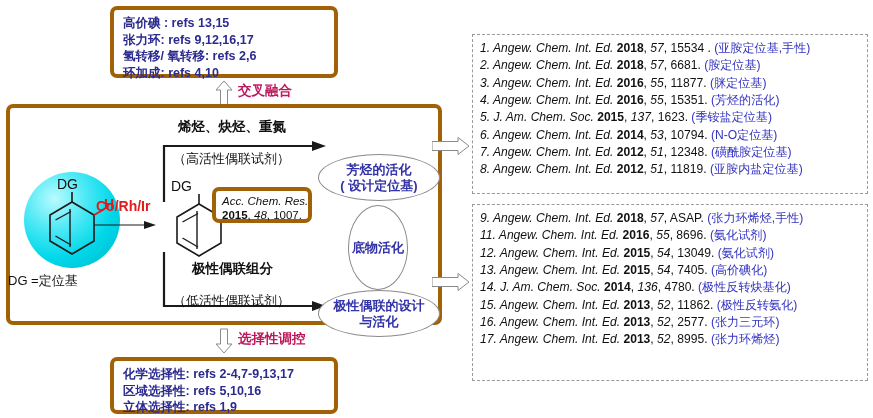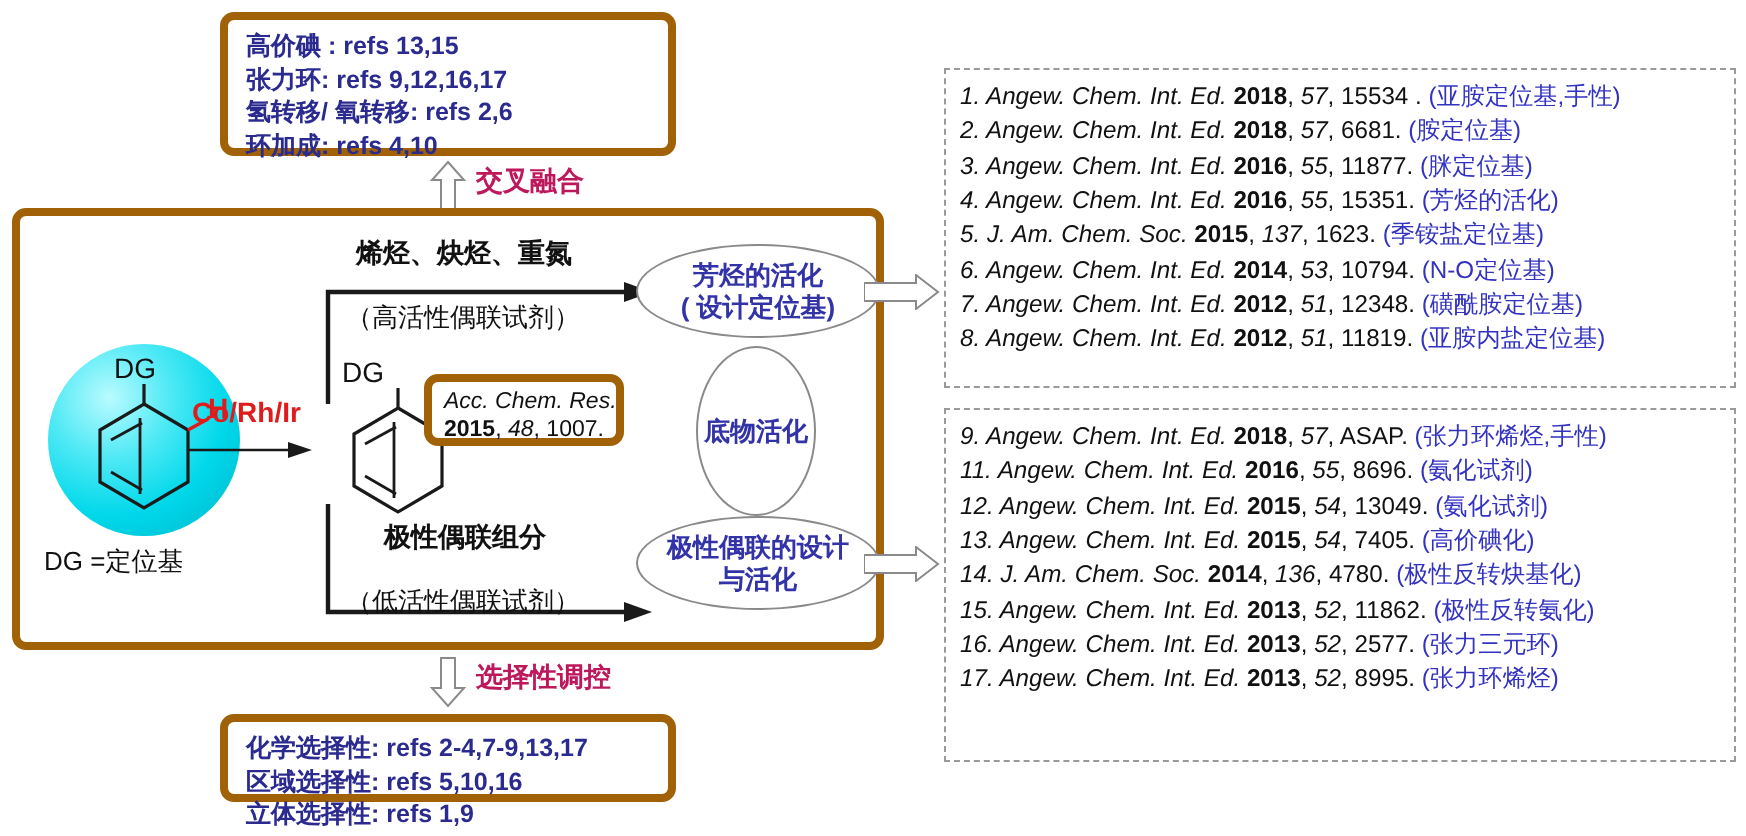--- a/index.html
+++ b/index.html
@@ -79,20 +79,21 @@
     border:1px solid #8a8a8a;
     border-radius:50%;
     background:#ffffff;
     display:flex;align-items:center;justify-content:center;
     text-align:center;
     color:#3333a8;
     font-weight:bold;
     font-size:13px;
     line-height:16px;
     box-sizing:border-box;
+    margin-top:32px;
   }
 
   
   .reflist{
     padding:5px 0 4px 7px;
   }
   .refrow{
     font-size:12.1px;
     line-height:17.35px;
     color:#111;
@@ -132,21 +133,21 @@
   <line x1="31" y1="17" x2="31" y2="55" stroke="#1a1a1a" stroke-width="1.4"></line>
   <line x1="14.5" y1="26" x2="30" y2="17.5" stroke="#1a1a1a" stroke-width="1.4" transform="translate(2,2)"></line>
   <line x1="14.5" y1="46" x2="30" y2="55" stroke="#1a1a1a" stroke-width="1.4" transform="translate(2,-2)"></line>
 
   <line x1="33" y1="10" x2="33" y2="0" stroke="#1a1a1a" stroke-width="1.6"></line>
 
   <line x1="55" y1="23" x2="64" y2="18" stroke="#e01b1b" stroke-width="1.8"></line>
 </svg>
 <div class="abs chem-dg" style="left:57px;top:176px;">DG</div>
 <div class="abs chem-h" style="left:104px;top:196px;">H</div>
-<div class="abs chem-lbl" style="left:22px;top:272px;">DG =定位基</div>
+<div class="abs chem-lbl" style="left:8px;top:272px;">DG =定位基</div>
 
 <div class="abs cat-lbl" style="left:96px;top:198px;">Co/Rh/Ir</div>
 <svg class="abs" style="left:94px;top:218px;" width="64" height="14" viewBox="0 0 64 14">
   <line x1="0" y1="7" x2="54" y2="7" stroke="#1a1a1a" stroke-width="1.2"></line>
   <polygon points="62,7 50,3 50,11" fill="#1a1a1a"></polygon>
 </svg>
 
 <svg class="abs" style="left:166px;top:194px;" width="66" height="72" viewBox="0 0 66 72">
   <polygon points="33,10 55,23 55,49 33,62 11,49 11,23" fill="none" stroke="#1a1a1a" stroke-width="1.6"></polygon>
   <line x1="31" y1="17" x2="31" y2="55" stroke="#1a1a1a" stroke-width="1.4"></line>
@@ -190,21 +191,21 @@
 </svg>
 <svg class="abs" style="left:432px;top:273px;" width="38" height="18" viewBox="0 0 38 18">
   <polygon points="0,4.5 26,4.5 26,0.5 37,9 26,17.5 26,13.5 0,13.5" fill="#ffffff" stroke="#8a8a8a" stroke-width="1"></polygon>
 </svg>
 
 <svg class="abs" style="left:215px;top:328px;" width="18" height="26" viewBox="0 0 18 26">
   <polygon points="5.5,1 12.5,1 12.5,16 17,16 9,25 1,16 5.5,16" fill="#ffffff" stroke="#8a8a8a" stroke-width="1"></polygon>
 </svg>
 <div class="abs label-blue" style="left:238px;top:330px;">选择性调控</div>
 
-<div class="abs rbox navybox" id="bottom-box" style="left:110px;top:357px;width:228px;height:44px;">
+<div class="abs rbox navybox" id="bottom-box" style="left:110px;top:357px;width:228px;height:57px;">
   <span class="ln">化学选择性: refs 2-4,7-9,13,17</span>
   <span class="ln">区域选择性: refs 5,10,16</span>
   <span class="ln">立体选择性: refs 1,9</span>
 </div>
 
 <div class="abs dashbox reflist" id="ref-box-a" style="left:472px;top:34px;width:396px;height:160px;">
     <div class="refrow"><span class="num">1. </span><span class="jn">Angew. Chem. Int. Ed. </span><span class="yr">2018</span><span class="pg">, </span><span class="vol">57</span><span class="pg">, </span><span class="pg">15534 . </span><span class="tag">(亚胺定位基,手性)</span></div>
     <div class="refrow"><span class="num">2. </span><span class="jn">Angew. Chem. Int. Ed. </span><span class="yr">2018</span><span class="pg">, </span><span class="vol">57</span><span class="pg">, </span><span class="pg">6681. </span><span class="tag">(胺定位基)</span></div>
     <div class="refrow"><span class="num">3. </span><span class="jn">Angew. Chem. Int. Ed. </span><span class="yr">2016</span><span class="pg">, </span><span class="vol">55</span><span class="pg">, </span><span class="pg">11877. </span><span class="tag">(脒定位基)</span></div>
     <div class="refrow"><span class="num">4. </span><span class="jn">Angew. Chem. Int. Ed. </span><span class="yr">2016</span><span class="pg">, </span><span class="vol">55</span><span class="pg">, </span><span class="pg">15351. </span><span class="tag">(芳烃的活化)</span></div>

